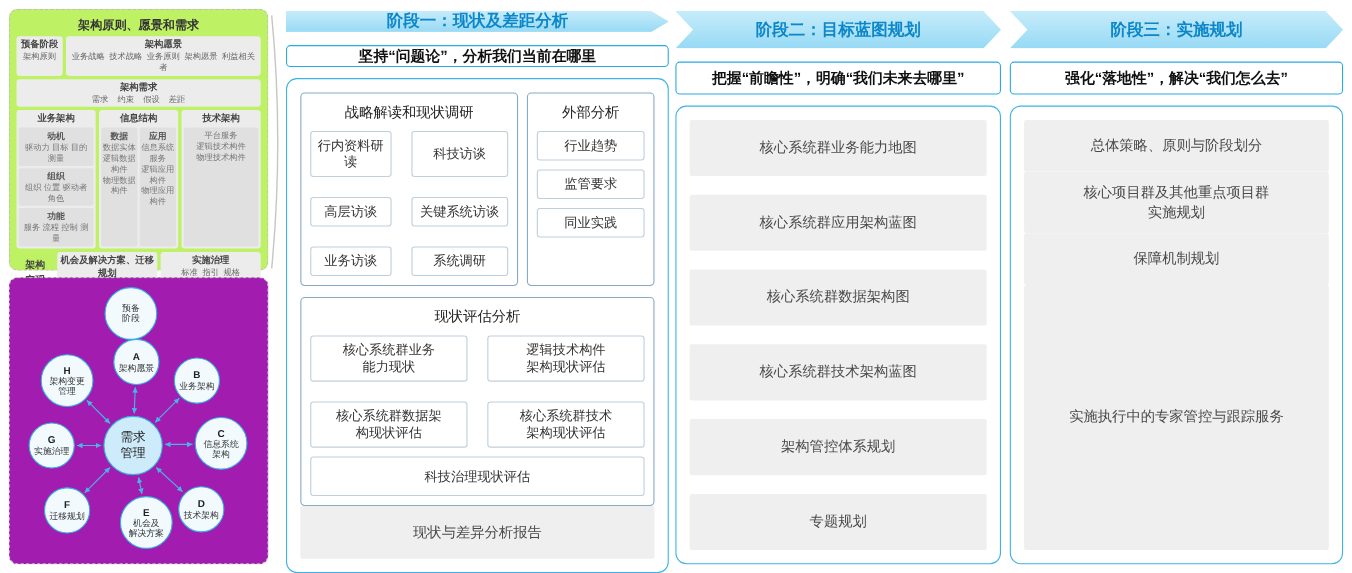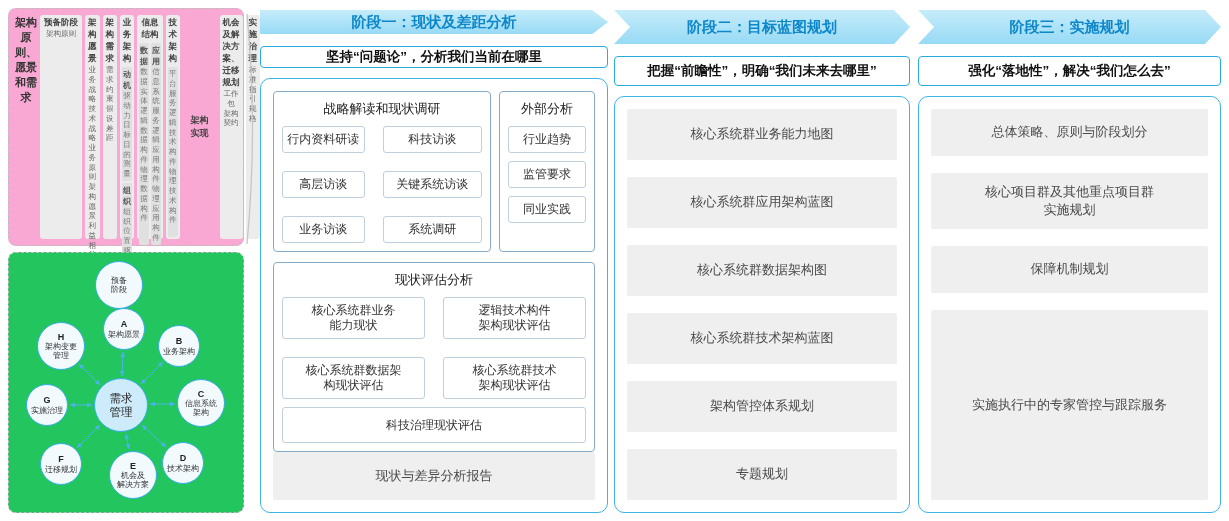--- a/index.html
+++ b/index.html
@@ -1,41 +1,41 @@
 <!DOCTYPE html>
 <html><head>
 <meta charset="utf-8">
 <style>
   *{box-sizing:border-box;margin:0;padding:0}
   html,body{width:1229px;height:521px;background:#fff;font-family:"Liberation Sans","DejaVu Sans",sans-serif;position:relative;overflow:hidden}
   .canvas{position:absolute;inset:0}
 
   
-  .togaf{position:absolute;left:8px;top:8px;width:236px;height:238px;border:1px dashed #bdbdbd;border-radius:8px;padding:6px;display:flex;flex-direction:row;gap:3px;background:#f9a8d4}
+  .togaf{position:absolute;left:8px;top:8px;width:236px;height:238px;border:1px dashed #bdbdbd;border-radius:8px;padding:6px;display:flex;flex-direction:column;gap:3px;background:#bef264}
   .togaf-title{font-size:11px;font-weight:bold;color:#333;text-align:center}
   .t-row{display:flex;gap:3px}
   .t-box{background:#ececec;border-radius:3px;padding:2px 3px;text-align:center}
   .t-box-title{font-size:8.5px;font-weight:bold;color:#444}
   .t-box-text{font-size:7.5px;color:#666;white-space:pre-wrap;line-height:1.3}
   .prep{width:42px}
   .vision{flex:1}
   .cols3{flex:1}
   .t-col{flex:1;background:#ececec;border-radius:3px;padding:2px;display:flex;flex-direction:column;gap:2px}
   .t-col-title{font-size:8.5px;font-weight:bold;text-align:center;color:#444}
   .t-sub-row{display:flex;gap:2px;flex:1}
   .t-sub{background:#e0e0e0;border-radius:2px;padding:2px 1px;text-align:center;flex:1}
   .t-sub-title{font-size:8px;font-weight:bold;color:#555}
   .t-sub-text{font-size:7.5px;color:#777;white-space:pre-line;line-height:1.3}
   .impl-label{width:34px;font-size:9px;font-weight:bold;color:#444;display:flex;align-items:center;justify-content:center;text-align:center;white-space:pre-line}
   .impl-box{flex:1}
 
   .bracket{position:absolute;left:245px;top:8px;width:14px;height:240px}
 
   
-  .adm{position:absolute;left:8px;top:252px;width:236px;height:261px;border:1px dashed #bdbdbd;border-radius:8px;background:#22c55e}
+  .adm{position:absolute;left:8px;top:252px;width:236px;height:261px;border:1px dashed #bdbdbd;border-radius:8px;background:#a21caf}
   .adm-lines{position:absolute;left:0;top:0}
   .adm-node{position:absolute;border:1.2px solid #35aee3;background:#f2fafe;border-radius:50%;display:flex;flex-direction:column;align-items:center;justify-content:center;text-align:center;line-height:1.15}
   .adm-letter{font-size:9px;font-weight:bold;color:#222}
   .adm-label{font-size:8px;color:#333;white-space:pre-line}
   .adm-center{position:absolute;border-radius:50%;background:#cdebfa;border:1.2px solid #35aee3;display:flex;align-items:center;justify-content:center;text-align:right;font-weight:normal;font-size:11.5px;color:#222;white-space:pre-line;line-height:1.25}
 
   
   .phase{position:absolute;top:10px;height:503px;display:flex;flex-direction:column}
   .phase1{left:260px;width:348px}
   .phase2{left:614px;width:296px}
@@ -45,32 +45,32 @@
   .ph-next{clip-path:polygon(0 0,calc(100% - 16px) 0,100% 50%,calc(100% - 16px) 100%,0 100%,16px 50%)}
   .phase-subtitle{margin-top:12px;height:30px;border:1px solid #29abe2;border-radius:4px;display:flex;align-items:center;justify-content:center;font-size:13.5px;font-weight:bold;color:#111;background:#fff}
   .phase-body{margin-top:10px;flex:1;border:1px solid #3fb3e6;border-radius:10px;padding:12px;display:flex;flex-direction:column;background:#fff}
 
   .p1-top{display:flex;gap:8px}
   .inner-box{border:1px solid #86abc9;border-radius:4px;padding:8px;background:#fff}
   .inner-title{font-size:13px;font-weight:normal;color:#222;text-align:center;margin-bottom:8px}
   .grid2{display:grid;grid-template-columns:1fr 1.2fr;gap:18px}
   .item{border:1px solid #bfcfdd;border-radius:3px;padding:5px 3px;font-size:12px;color:#333;text-align:center;display:flex;align-items:center;justify-content:center;white-space:pre-line;line-height:1.25;min-height:26px}
   .strategy{flex:1}
-  .external{width:96px;display:flex;flex-direction:column}
+  .external{width:116px;display:flex;flex-direction:column}
   .ext-stack{display:flex;flex-direction:column;gap:8px;flex:1}
   .assess{margin-top:10px}
   .assess .grid2{grid-template-columns:1fr 1fr}
   .assess .item{min-height:36px}
   .full-item{margin-top:8px}
   .grey-box{background:#efefef;color:#4a4a4a;display:flex;align-items:center;justify-content:center;text-align:center;font-size:13px;white-space:pre-line;line-height:1.4;border-radius:2px}
   .report{margin-top:auto;flex:0 0 48px}
 
   .p2-body{gap:17px}
   .p2-body .grey-box{flex:1}
-  .p3-body{gap:17px}
+  .p3-body{}
   .b48{flex:0 0 47px}
   .b56{flex:0 0 56px}
   .tall{flex:1}
 </style>
 </head>
 <body>
 
 <div class="canvas">
 
   <div class="togaf">

